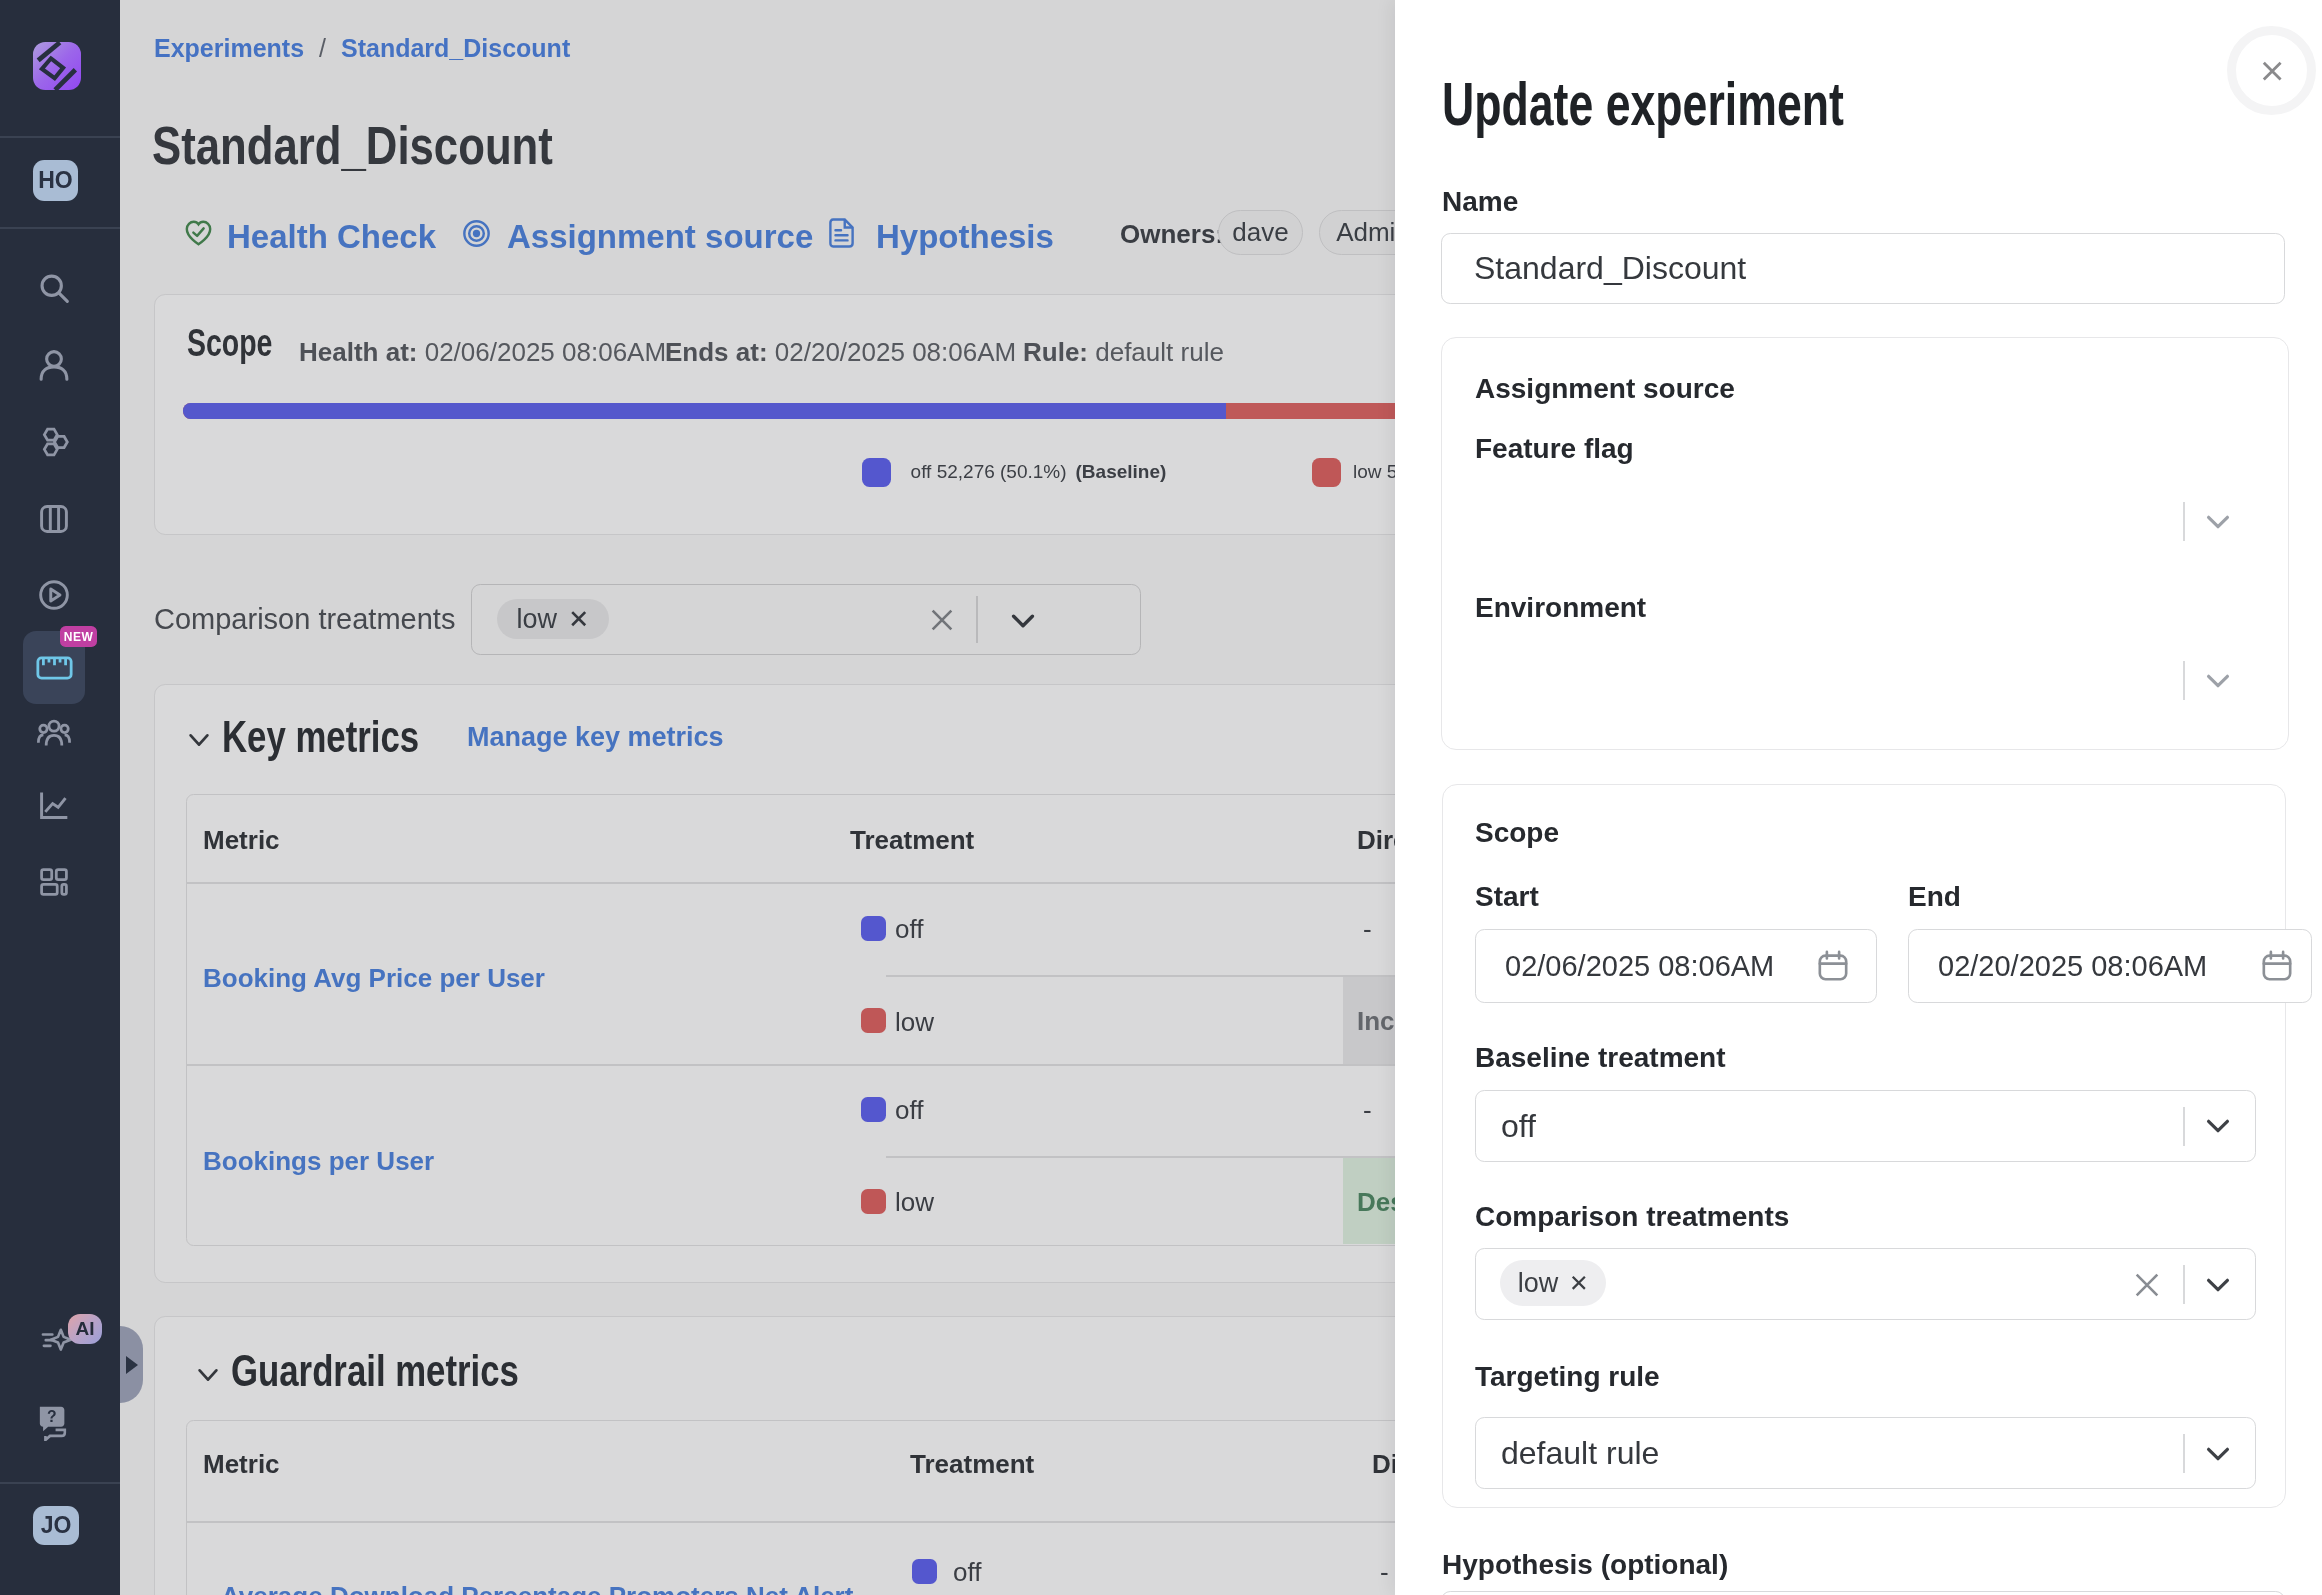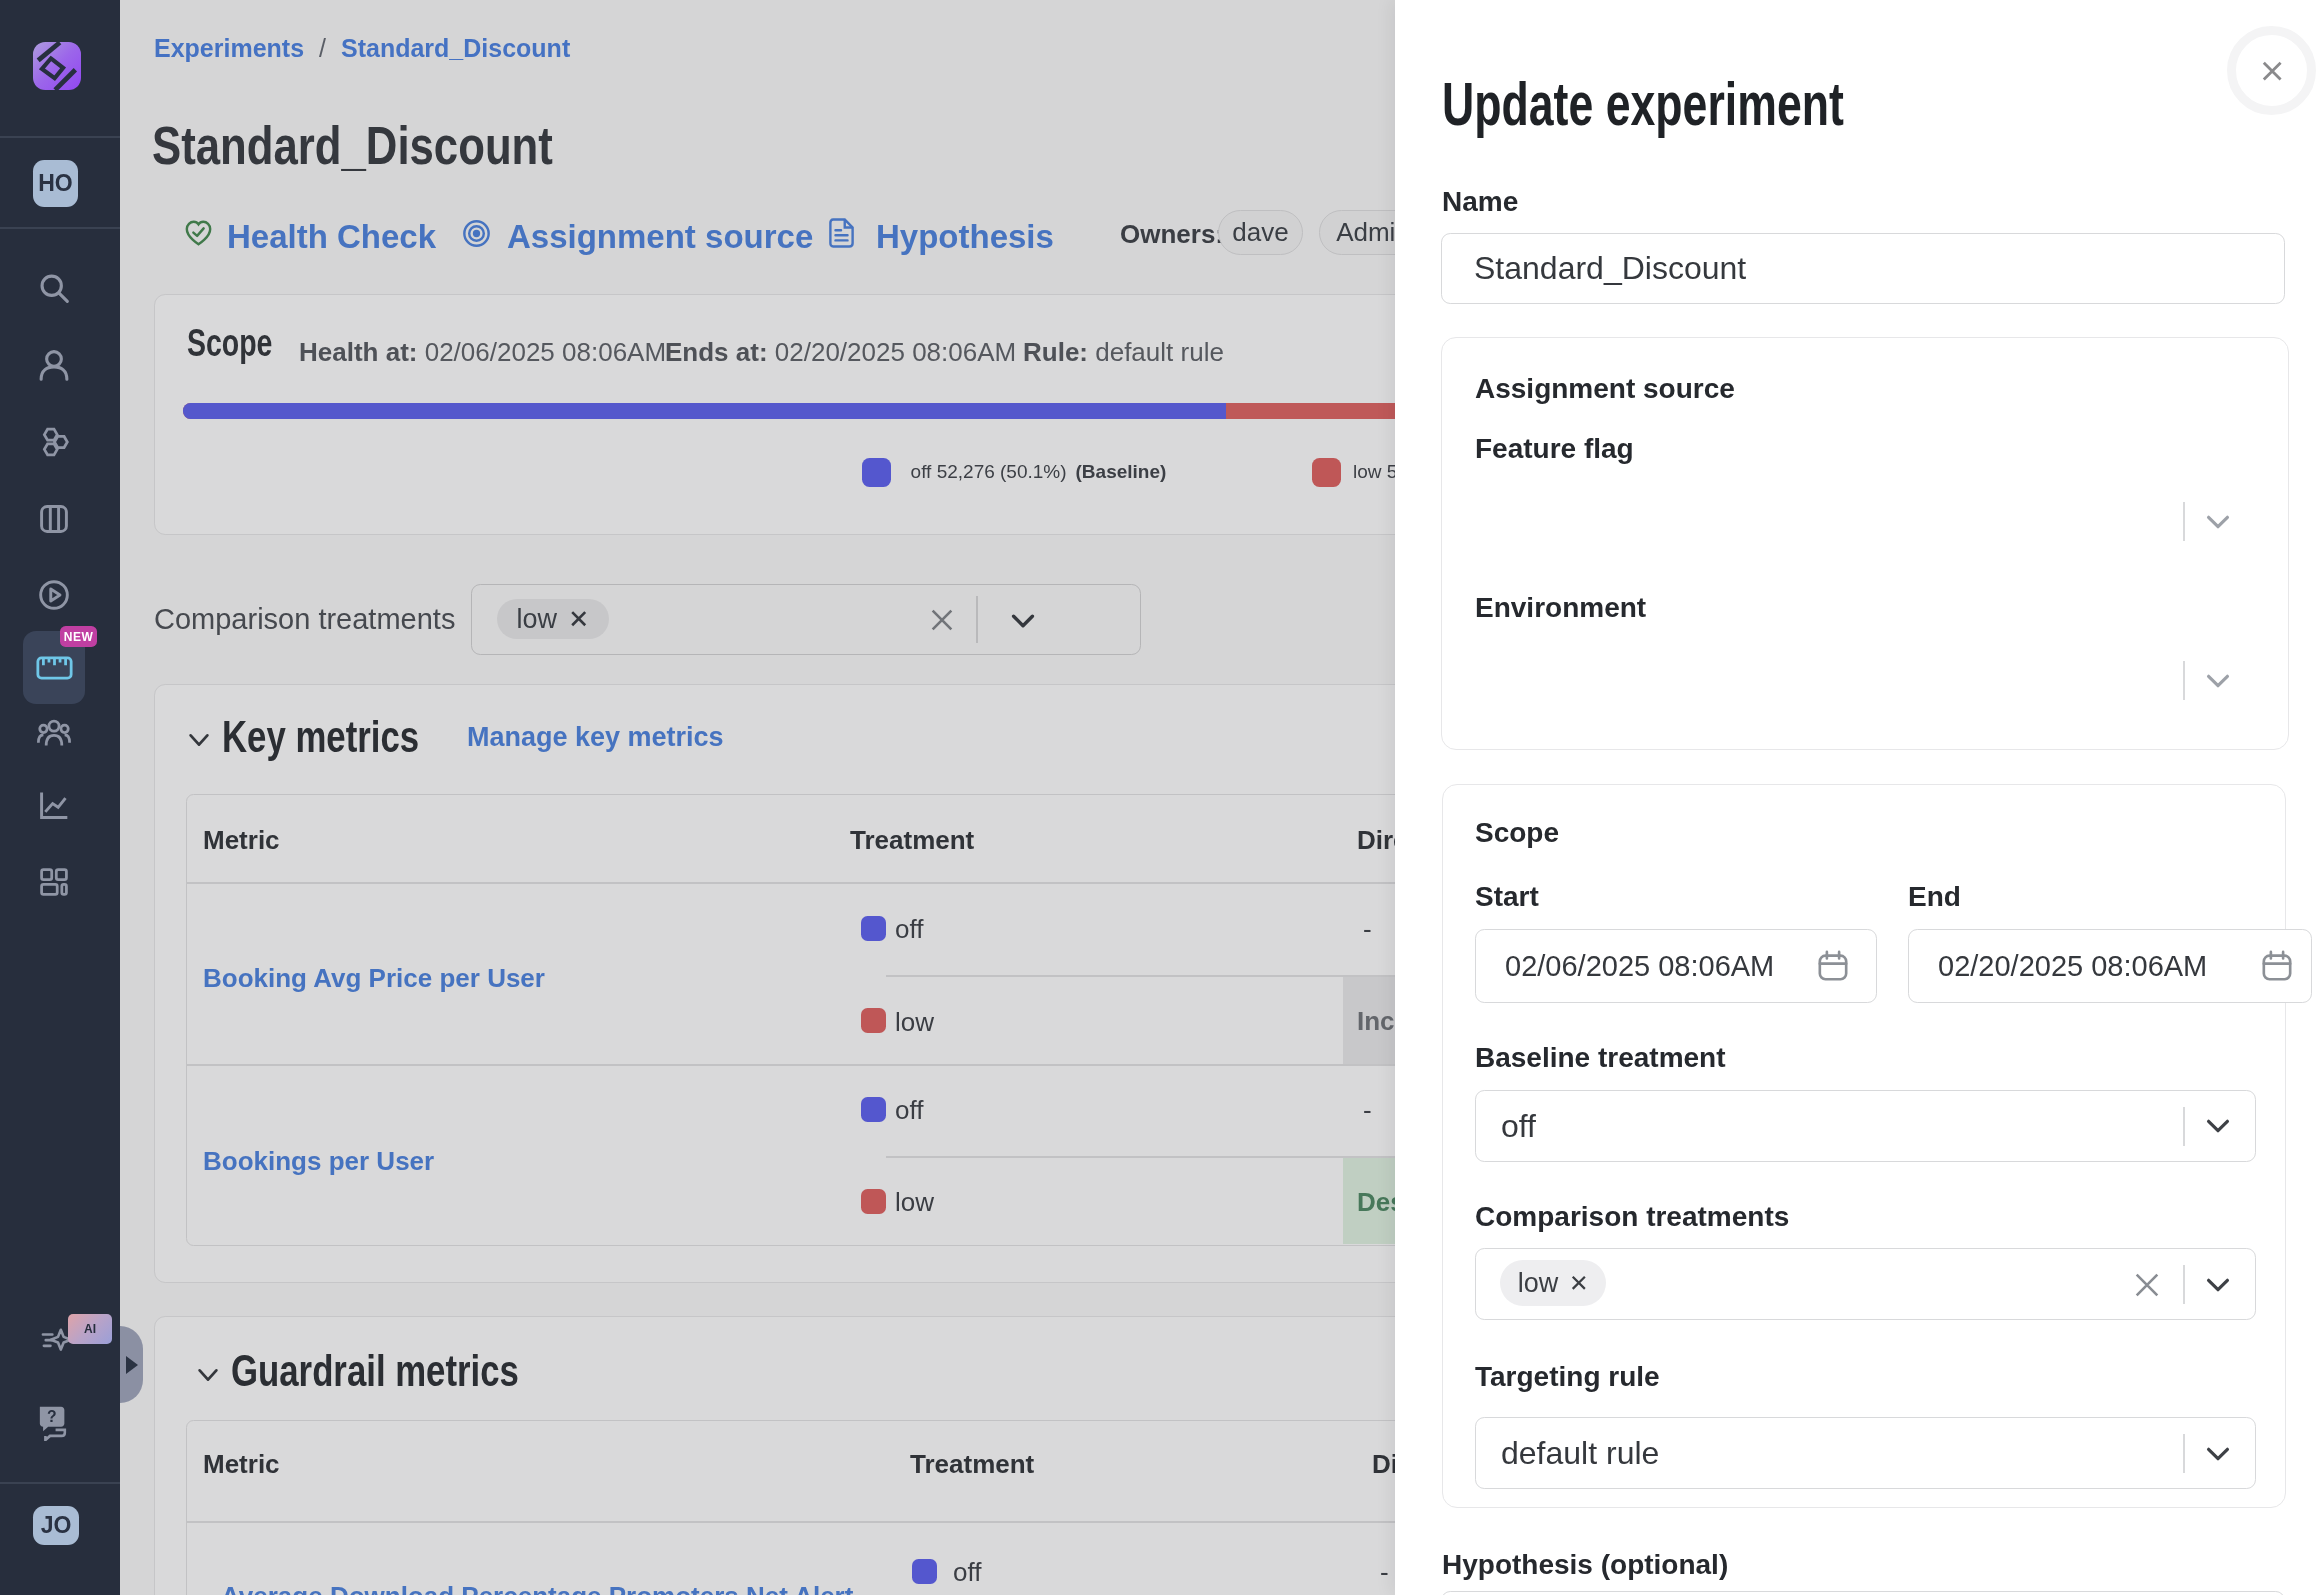--- a/index.html
+++ b/index.html
@@ -7,21 +7,21 @@
   body { font-family:"Liberation Sans", sans-serif; background:#d5d5d6; position:relative; }
   .abs { position:absolute; }
 
   
   #sidebar { position:absolute; left:0; top:0; width:120px; height:1595px; background:#272e3d; z-index:5; }
   .sdiv { position:absolute; left:0; width:120px; height:1.9px; background:#3a4252; }
   .avatar { position:absolute; border-radius:11.2px; background:#a9bcd4; color:#2a3243; font-weight:700; display:flex; align-items:center; justify-content:center; }
   .icon { position:absolute; left:37px; width:34px; height:34px; }
   .tile { position:absolute; left:23px; top:631px; width:62px; height:73px; background:#3a4459; border-radius:13px; }
   .newbadge { position:absolute; left:60px; top:626px; width:37px; height:21.4px; background:#c03fa2; border-radius:5.6px; color:#fff; font-size:12px; font-weight:700; display:flex; align-items:center; justify-content:center; letter-spacing:0.5px; z-index:2;}
-  .aibadge { position:absolute; left:68px; top:1314px; width:44px; height:30px; border-radius:5px; background:linear-gradient(135deg,#dfa3a8 0%,#b9a3c8 50%,#9a9fd8 100%); color:#262d3c; font-weight:700; font-size:12px; display:flex; align-items:center; justify-content:center; z-index:2;}
+  .aibadge { position:absolute; left:68px; top:1314px; width:34px; height:30px; border-radius:12px; background:linear-gradient(135deg,#dfa3a8 0%,#b9a3c8 50%,#9a9fd8 100%); color:#262d3c; font-weight:700; font-size:19px; display:flex; align-items:center; justify-content:center; z-index:2;}
   #expander { position:absolute; left:120px; top:1326px; width:23px; height:77px; background:#8b90a3; border-radius:0 24px 24px 0; z-index:6; }
   #expander:before { content:""; position:absolute; left:5.6px; top:30px; border-left:12px solid #2b3343; border-top:9.3px solid transparent; border-bottom:9.3px solid transparent; }
 
   
   #main { position:absolute; left:120px; top:0; right:0; bottom:0;text-align:center; }
   .crumbs { position:absolute; left:34px; top:34px; font-size:25px; font-weight:700; color:#4572c3; }
   .crumbs .sep { color:#5a5e66; font-weight:400; padding:0 15px; }
   h1 { position:absolute; left:32px; top:117px; font-size:53px; font-weight:700; color:#35383e; line-height:1.1; transform:scaleX(0.825); transform-origin:0 0; white-space:nowrap; }
   .linkrow { position:absolute; left:0; top:217px; height:34px; width:100%; }
   .linkitem { position:absolute; font-size:33px; font-weight:700; color:#4673c0; }
@@ -82,21 +82,21 @@
     </linearGradient>
       </defs>
     <rect x="0" y="0" width="51" height="51" rx="13" fill="url(#lg)"></rect>
     <g stroke="#272f3f" stroke-width="5" fill="none">
       <path d="M28.5 0.5 L5.5 19.5"></path>
       <path d="M45 29.5 L23.5 51"></path>
       <path d="M19 17.5 L32 27.5 L23 38.5 L9.5 28.5 Z" stroke-width="4.4"></path>
     </g>
   </svg>
   <div class="sdiv" style="top:136px"></div>
-  <div class="avatar" style="left:33px;top:160px;width:45px;height:47px;font-size:23px;">HO</div>
+  <div class="avatar" style="left:33px;top:160px;width:45px;height:41px;font-size:23px;">HO</div>
   <div class="sdiv" style="top:227px"></div>
 
   <svg class="icon" style="top:272px" viewBox="0 0 37 37" fill="none" stroke="#8f95a5" stroke-width="3.4">
     <circle cx="16" cy="15" r="10.5"></circle>
       <path d="M24 23 L33 32" stroke-linecap="round"></path>
   </svg>
   <svg class="icon" style="top:348px" viewBox="0 0 37 37" fill="none" stroke="#8f95a5" stroke-width="3.4">
     <circle cx="18.5" cy="12" r="8"></circle>
       <path d="M4.5 34 C4.5 24 11 20.5 18.5 20.5 C26 20.5 32.5 24 32.5 34" stroke-linecap="round"></path>
   </svg>

